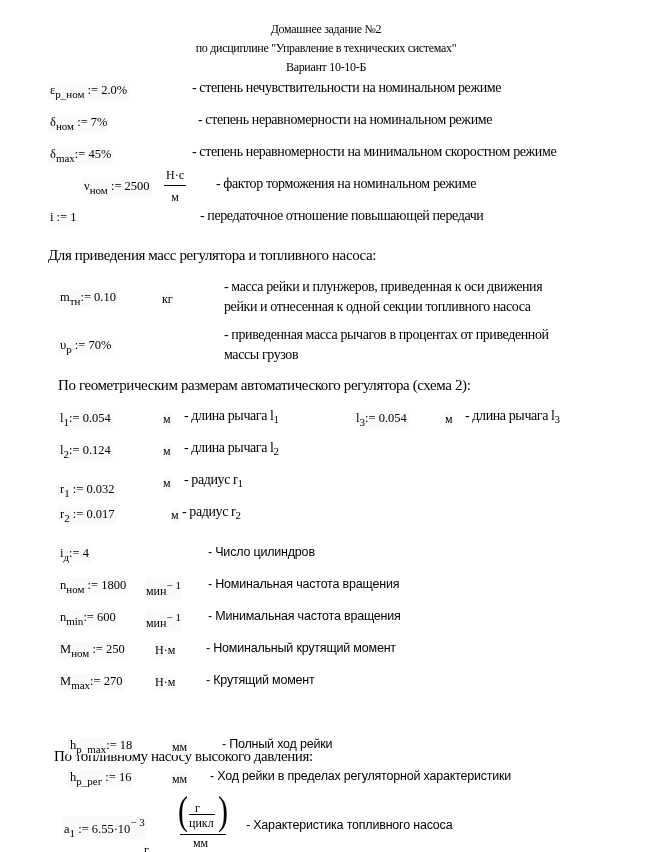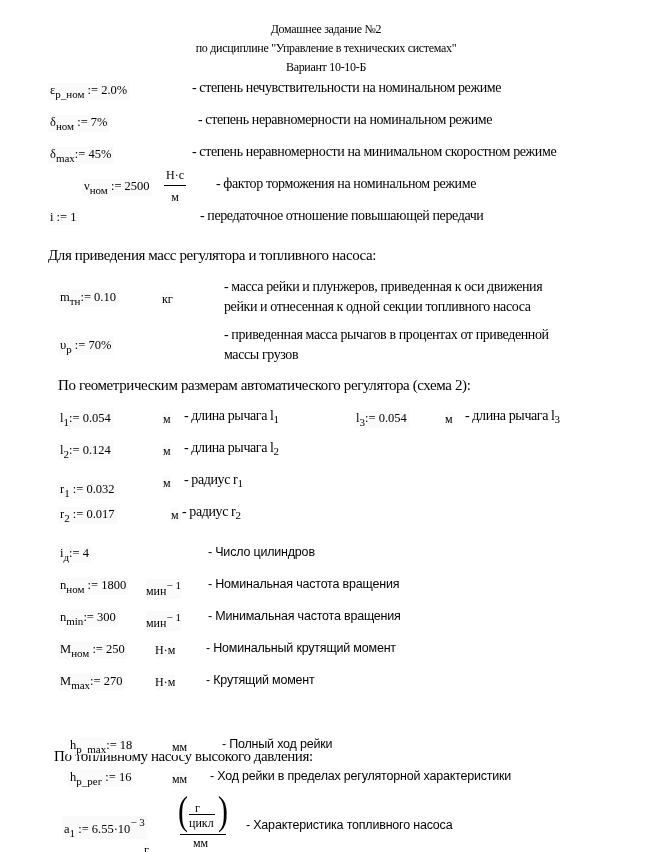--- a/index.html
+++ b/index.html
@@ -110,21 +110,21 @@
 </div>
 <div class="abs desc-sans" style="left:208px; top:545px;">- Число цилиндров</div>
 
 <div class="abs math" style="left:58px; top:578px;">
   <span>n</span><sub>ном</sub><span> := 1800</span>
 </div>
 <div class="abs unit" style="left:146px; top:579px;"><span>мин</span><sup>− 1</sup></div>
 <div class="abs desc-sans" style="left:208px; top:577px;">- Номинальная частота вращения</div>
 
 <div class="abs math" style="left:58px; top:610px;">
-  <span>n</span><sub>min</sub><span>:= 300</span>
+  <span>n</span><sub>min</sub><span>:= 600</span>
 </div>
 <div class="abs unit" style="left:146px; top:611px;"><span>мин</span><sup>− 1</sup></div>
 <div class="abs desc-sans" style="left:208px; top:609px;">- Минимальная частота вращения</div>
 
 <div class="abs math" style="left:58px; top:642px;">
   <span>M</span><sub>ном</sub><span> := 250</span>
 </div>
 <div class="abs unit" style="left:155px; top:643px;">Н·м</div>
 <div class="abs desc-sans" style="left:206px; top:641px;">- Номинальный крутящий момент</div>
 

